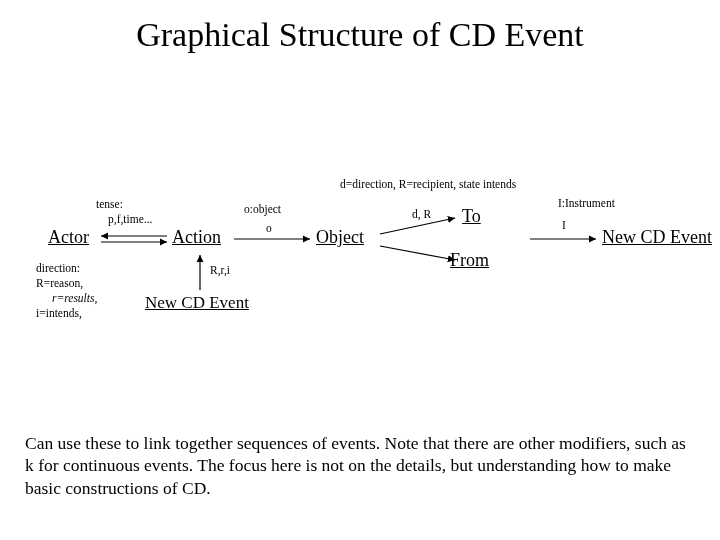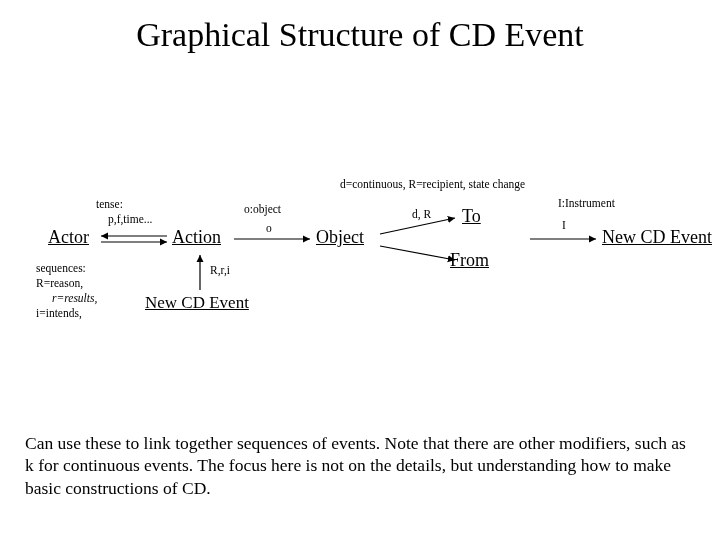--- a/index.html
+++ b/index.html
@@ -81,23 +81,23 @@
   <div class="node" style="left:462px; top:46px;">To</div>
   <div class="node" style="left:450px; top:90px;">From</div>
   <div class="node" style="left:602px; top:67px;">New CD Event</div>
   <div class="node" style="left:145px; top:133px; font-size:17px;">New CD Event</div>
 
   <div class="small" style="left:96px; top:38px;">tense:</div>
   <div class="small" style="left:108px; top:53px;">p,f,time...</div>
   <div class="small" style="left:244px; top:43px;">o:object</div>
   <div class="small" style="left:266px; top:62px;">o</div>
   <div class="small" style="left:412px; top:48px;">d, R</div>
-  <div class="small" style="left:340px; top:18px;">d=continuous, R=recipient, state change</div>
+  <div class="small" style="left:340px; top:18px;">d=direction, R=recipient, state intends</div>
   <div class="small" style="left:558px; top:37px;">I:Instrument</div>
   <div class="small" style="left:562px; top:59px;">I</div>
   <div class="small" style="left:210px; top:104px;">R,r,i</div>
-  <div class="small" style="left:36px; top:102px;">sequences:</div>
+  <div class="small" style="left:36px; top:102px;">direction:</div>
   <div class="small" style="left:36px; top:117px;">R=reason,</div>
   <div class="small" style="left:52px; top:132px;font-style:italic;">r=results,</div>
   <div class="small" style="left:36px; top:147px;">i=intends,</div>
 </div>
 
 <div class="footer">Can use these to link together sequences of events.  Note that there are other modifiers, such as k for continuous events.  The focus here is not on the details, but understanding how to make basic constructions of CD.</div>
 
 </body></html>

